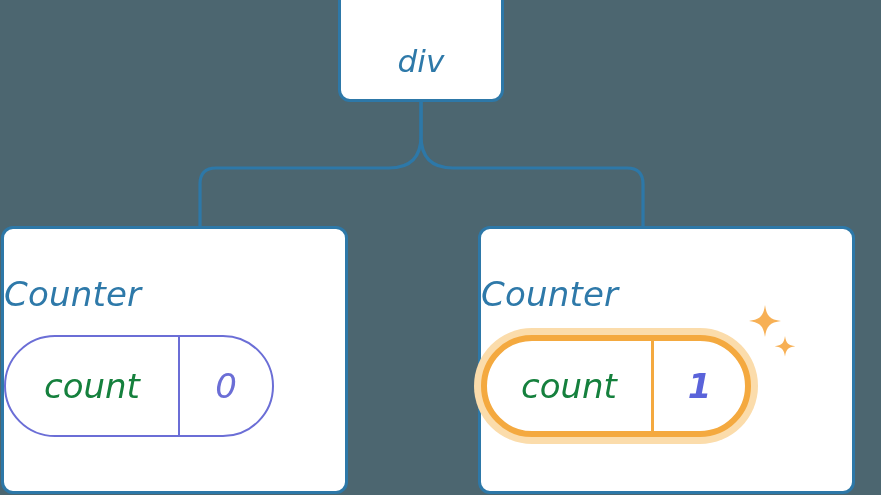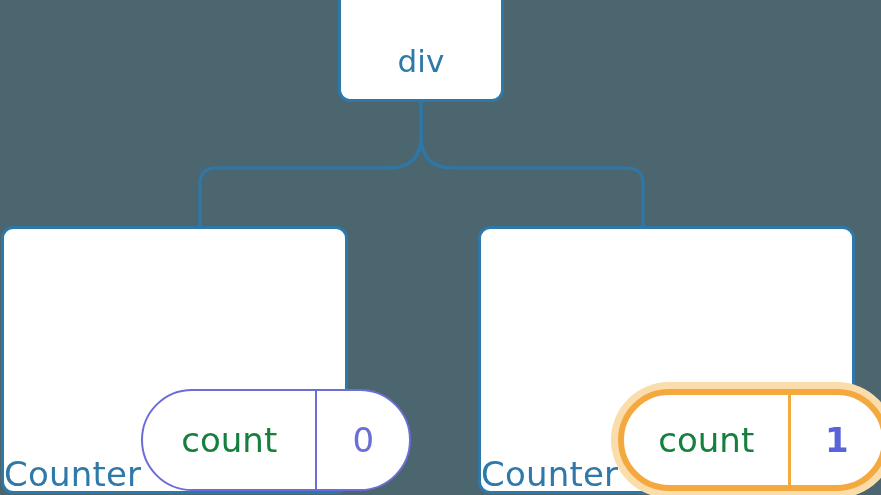--- a/index.html
+++ b/index.html
@@ -10,20 +10,21 @@
     width: 881px;
     height: 495px;
     overflow: hidden;
     font-family: "DejaVu Sans", "Liberation Sans", sans-serif;
   }
   #stage {
     position: relative;
     width: 881px;
     height: 495px;
     background: #4c6670;
+    font-style: italic;
   }
   #connector-layer {
     position: absolute;
     left: 0;
     top: 0;
     width: 881px;
     height: 495px;
     pointer-events: none;
   }
 
@@ -40,22 +41,22 @@
     top: -16px;
     width: 166px;
     height: 118px;
     display: flex;
     align-items: flex-end;
     justify-content: center;
     padding-bottom: 22px;
   }
   .card-child {
     display: flex;
-    flex-direction: row;
-    align-items: flex-end;
+    flex-direction: column;
+    align-items: flex-start;
   }
   .card-left {
     left: 1px;
     top: 226px;
     width: 347px;
     height: 268px;
   }
   .card-right {
     left: 478px;
     top: 226px;

